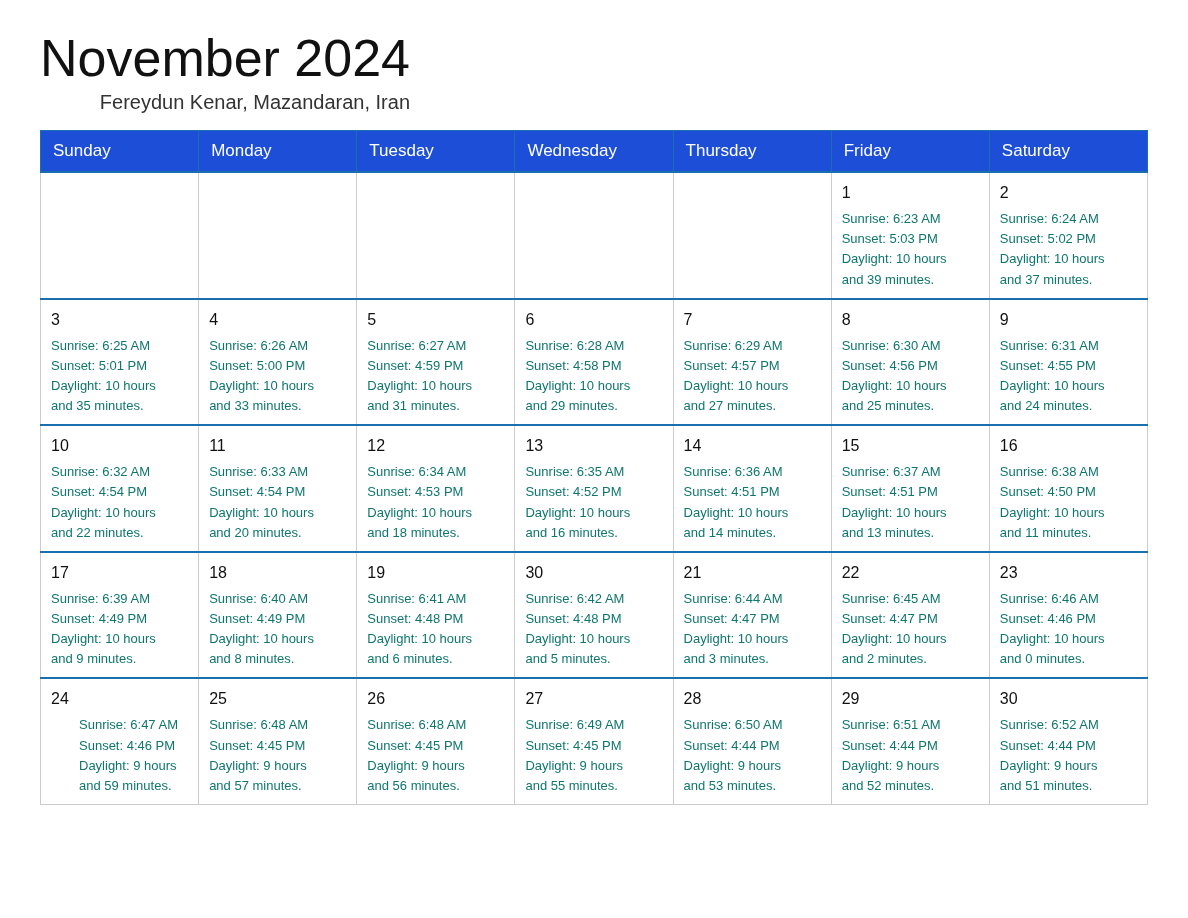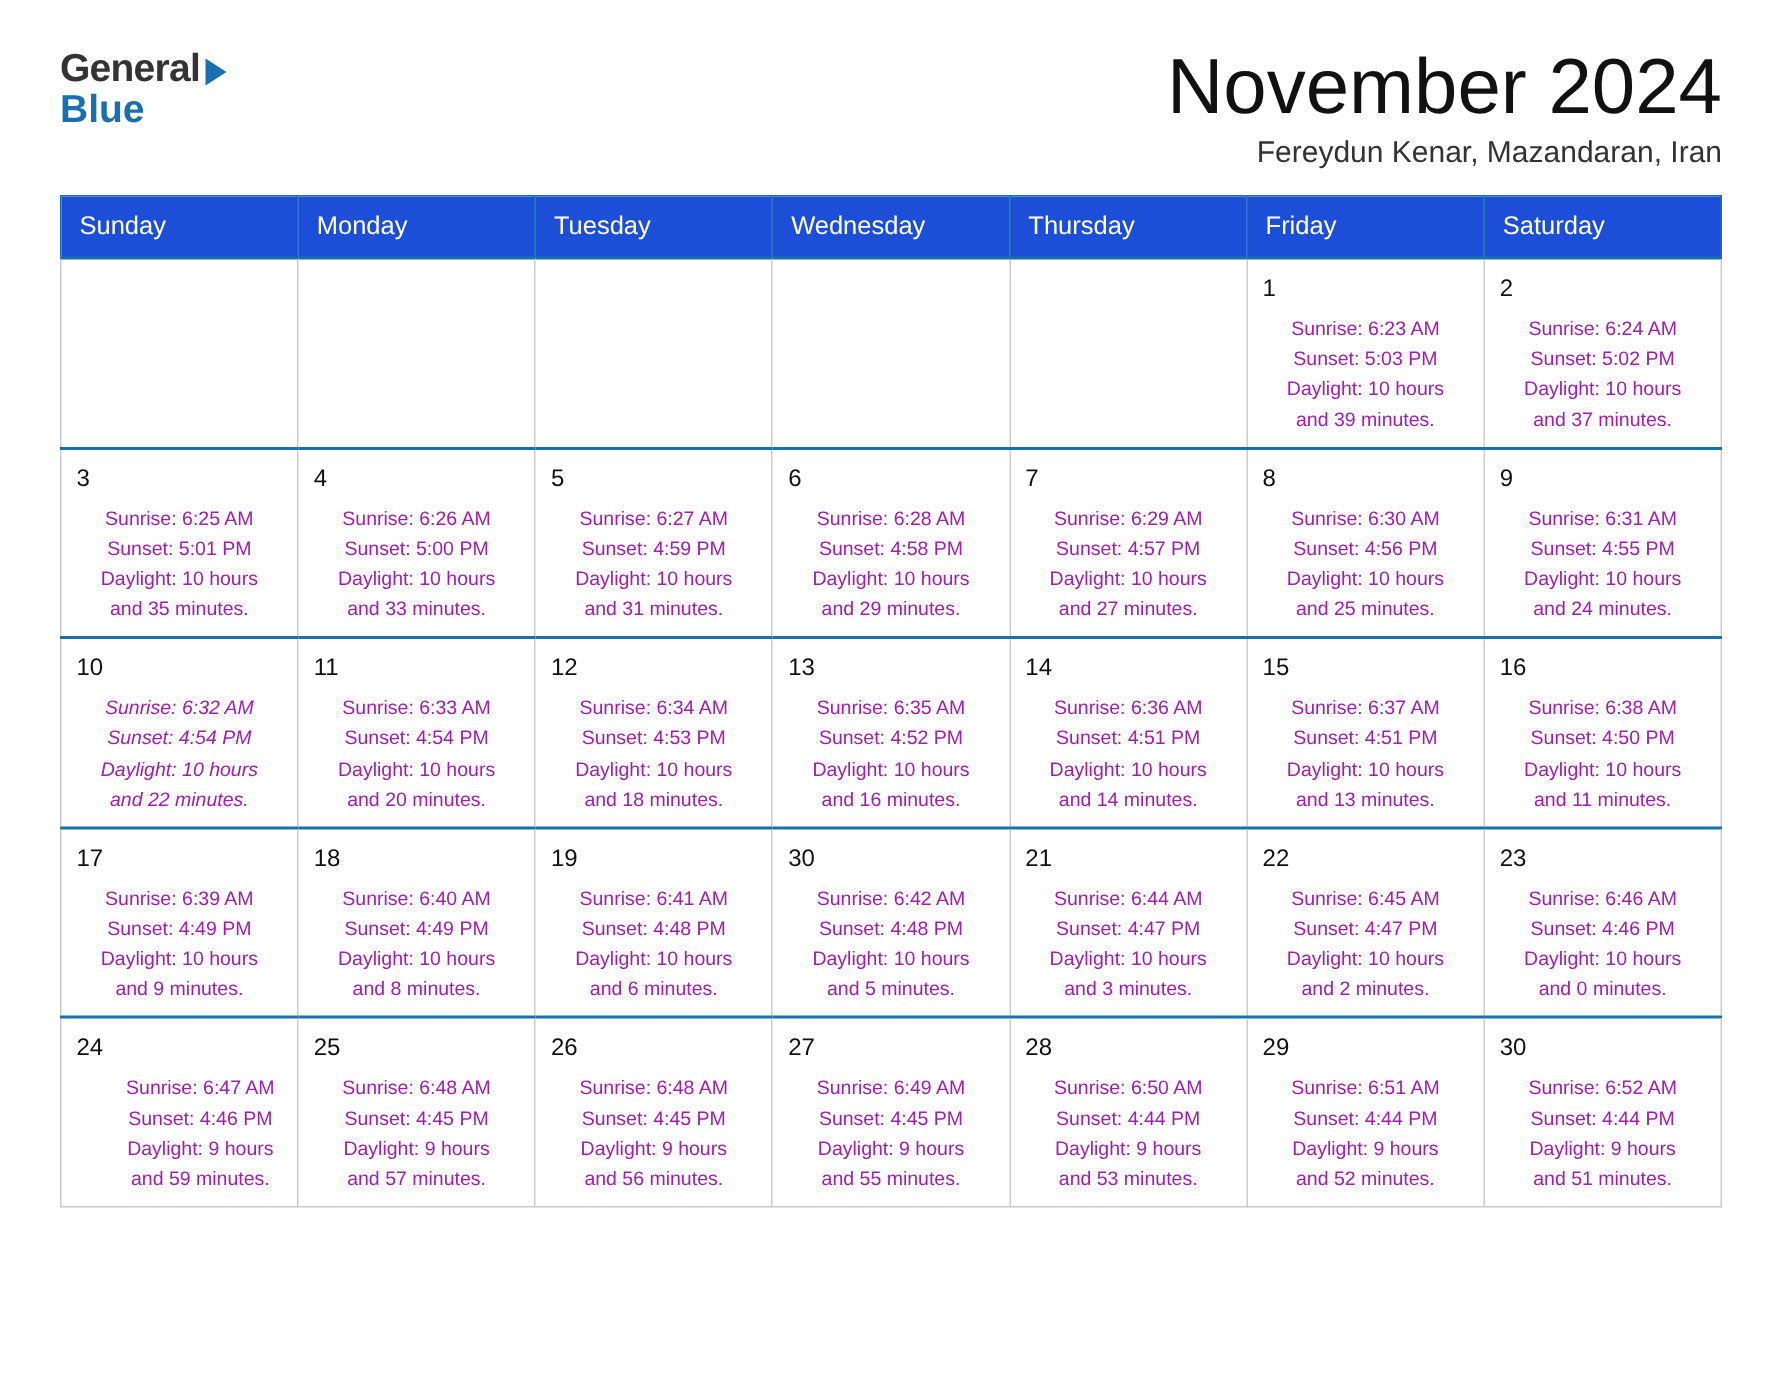--- a/index.html
+++ b/index.html
@@ -92,36 +92,28 @@
     }
     .day-number {
       font-size: 16px;
       font-weight: normal;
       display: block;
       margin-bottom: 4px;
       color: #111;
     }
     .cell-info {
       font-size: 13px;
-      color: #a21caf;
+      color: #0f766e;
       line-height: 1.55;
-      text-align: center;
     }
   </style>
 </head>
 <body>
 
 <div class="header-section">
-  <div class="logo">
-    <div class="logo-top">
-      <span class="logo-general">General</span>
-      <div class="logo-arrow"></div>
-    </div>
-    <span class="logo-blue">Blue</span>
-  </div>
   <div class="title-section">
     <div class="month-title">November 2024</div>
     <div class="location-title">Fereydun Kenar, Mazandaran, Iran</div>
   </div>
 </div>
 
 <table class="calendar-table">
   <thead>
     <tr>
     <th>Sunday</th>
@@ -202,21 +194,21 @@
           <span class="day-number">9</span>
           <div class="cell-info" style="white-space: pre-line;">Sunrise: 6:31 AM
 Sunset: 4:55 PM
 Daylight: 10 hours
 and 24 minutes.</div>
         </td>
       </tr>
       <tr>
         <td>
           <span class="day-number">10</span>
-          <div class="cell-info" style="white-space: pre-line; font-style: italic;">Sunrise: 6:32 AM
+          <div class="cell-info" style="white-space: pre-line;">Sunrise: 6:32 AM
 Sunset: 4:54 PM
 Daylight: 10 hours
 and 22 minutes.</div>
         </td>
         <td>
           <span class="day-number">11</span>
           <div class="cell-info" style="white-space: pre-line;">Sunrise: 6:33 AM
 Sunset: 4:54 PM
 Daylight: 10 hours
 and 20 minutes.</div>

